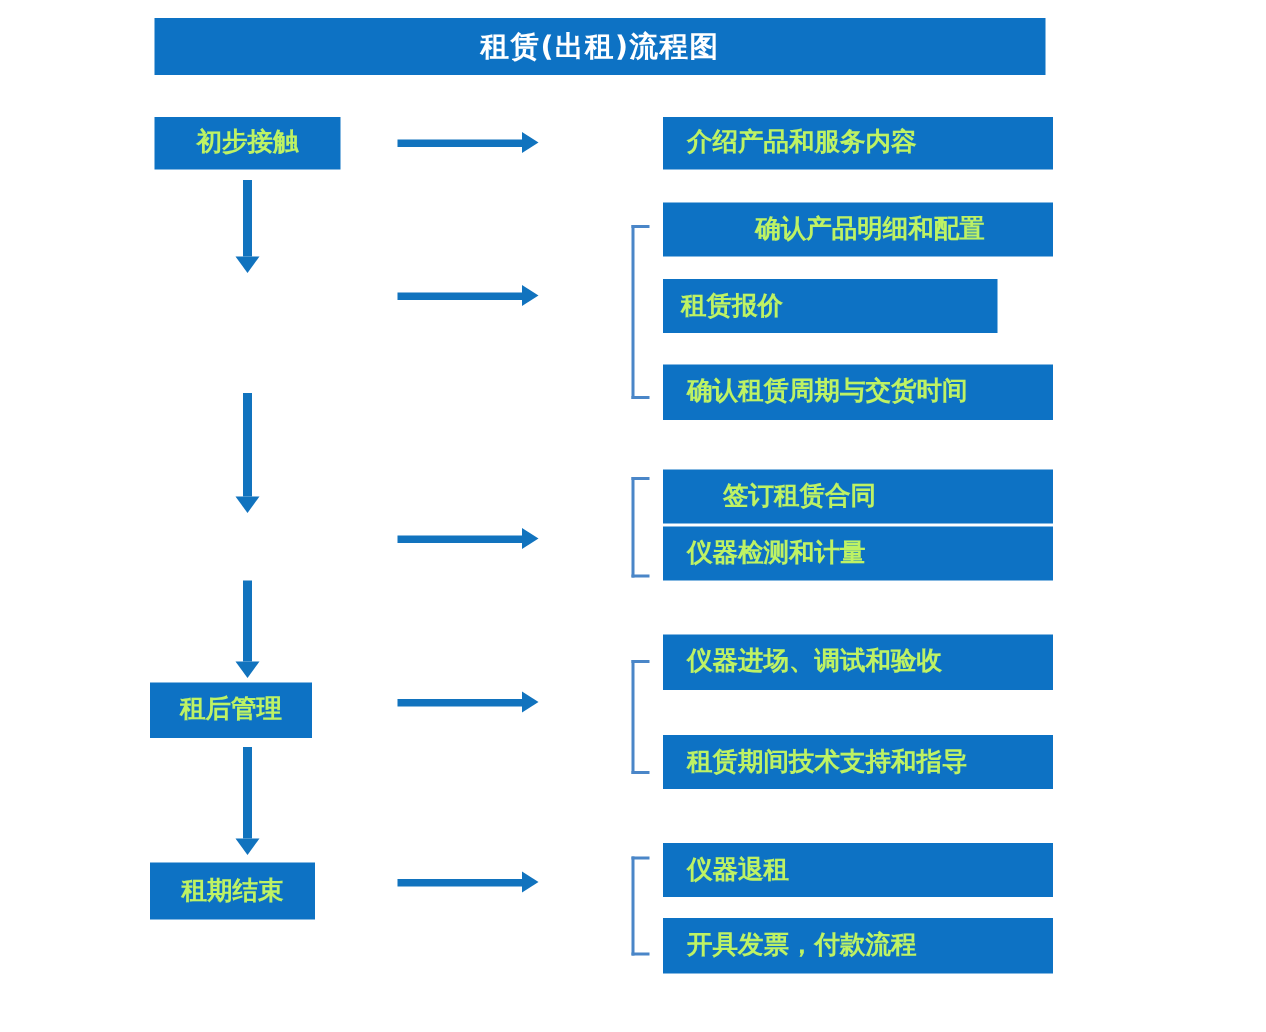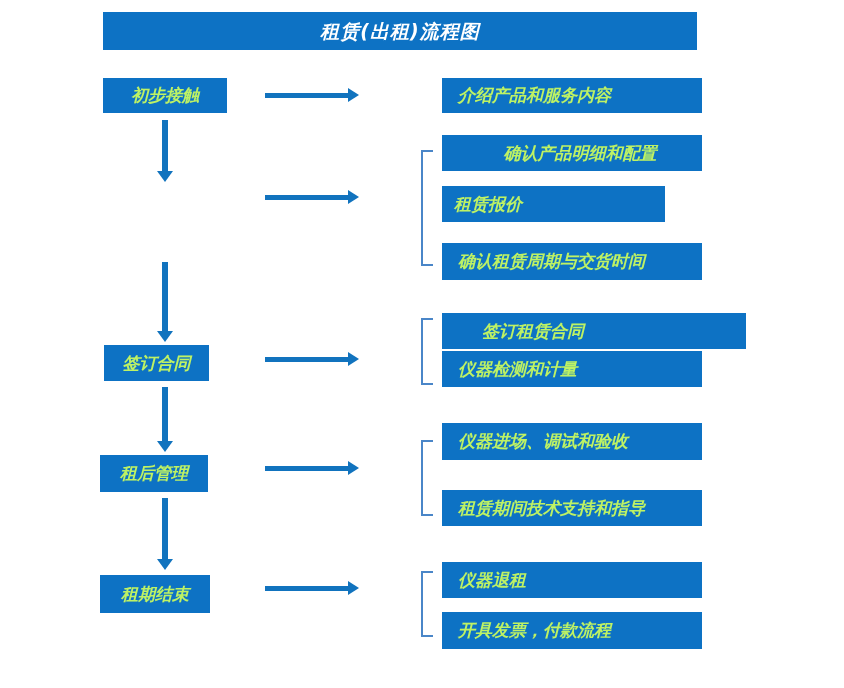--- a/index.html
+++ b/index.html
@@ -15,21 +15,20 @@
     font-family: "DejaVu Sans", "Liberation Sans", sans-serif;
     overflow: hidden;
   }
 
   #chart-root {
     position: absolute;
     left: 0;
     top: 0;
     width: 844px;
     height: 688px;
-    font-style: italic;
   }
 
   
   .title-bar {
     position: absolute;
     left: 103px;
     top: 12px;
     width: 594px;
     height: 38px;
     background: #0d72c4;
@@ -139,23 +138,20 @@
 
   <div class="title-bar">
     <span class="title-text">租赁(出租)流程图</span>
   </div>
 
   <div class="node stage" style="left:103px; top:78px; width:124px; height:35px;">
     <span class="node-text">初步接触</span>
   </div>
 
 
-  <div class="node stage" style="left:104px; top:345px; width:105px; height:36px;">
-    <span class="node-text">签订合同</span>
-  </div>
 
   <div class="node stage" style="left:100px; top:455px; width:108px; height:37px;">
     <span class="node-text">租后管理</span>
   </div>
 
   <div class="node stage" style="left:100px; top:575px; width:110px; height:38px;text-align:right;">
     <span class="node-text">租期结束</span>
   </div>
 
   <div class="arrow-v" style="left:157px; top:120px; height:62px;">
@@ -220,21 +216,21 @@
   </div>
 
   <div class="node detail" style="left:442px; top:186px; width:223px; height:36px;padding-left:12px;">
     <span class="node-text">租赁报价</span>
   </div>
 
   <div class="node detail" style="left:442px; top:243px; width:260px; height:37px;">
     <span class="node-text">确认租赁周期与交货时间</span>
   </div>
 
-  <div class="node detail" style="left:442px; top:313px; width:304px; height:36px;padding-left:40px;">
+  <div class="node detail" style="left:442px; top:313px; width:260px; height:36px;padding-left:40px;">
     <span class="node-text">签订租赁合同</span>
   </div>
 
   <div class="node detail" style="left:442px; top:351px; width:260px; height:36px;">
     <span class="node-text">仪器检测和计量</span>
   </div>
 
   <div class="node detail" style="left:442px; top:490px; width:260px; height:36px;">
     <span class="node-text">租赁期间技术支持和指导</span>
   </div>

